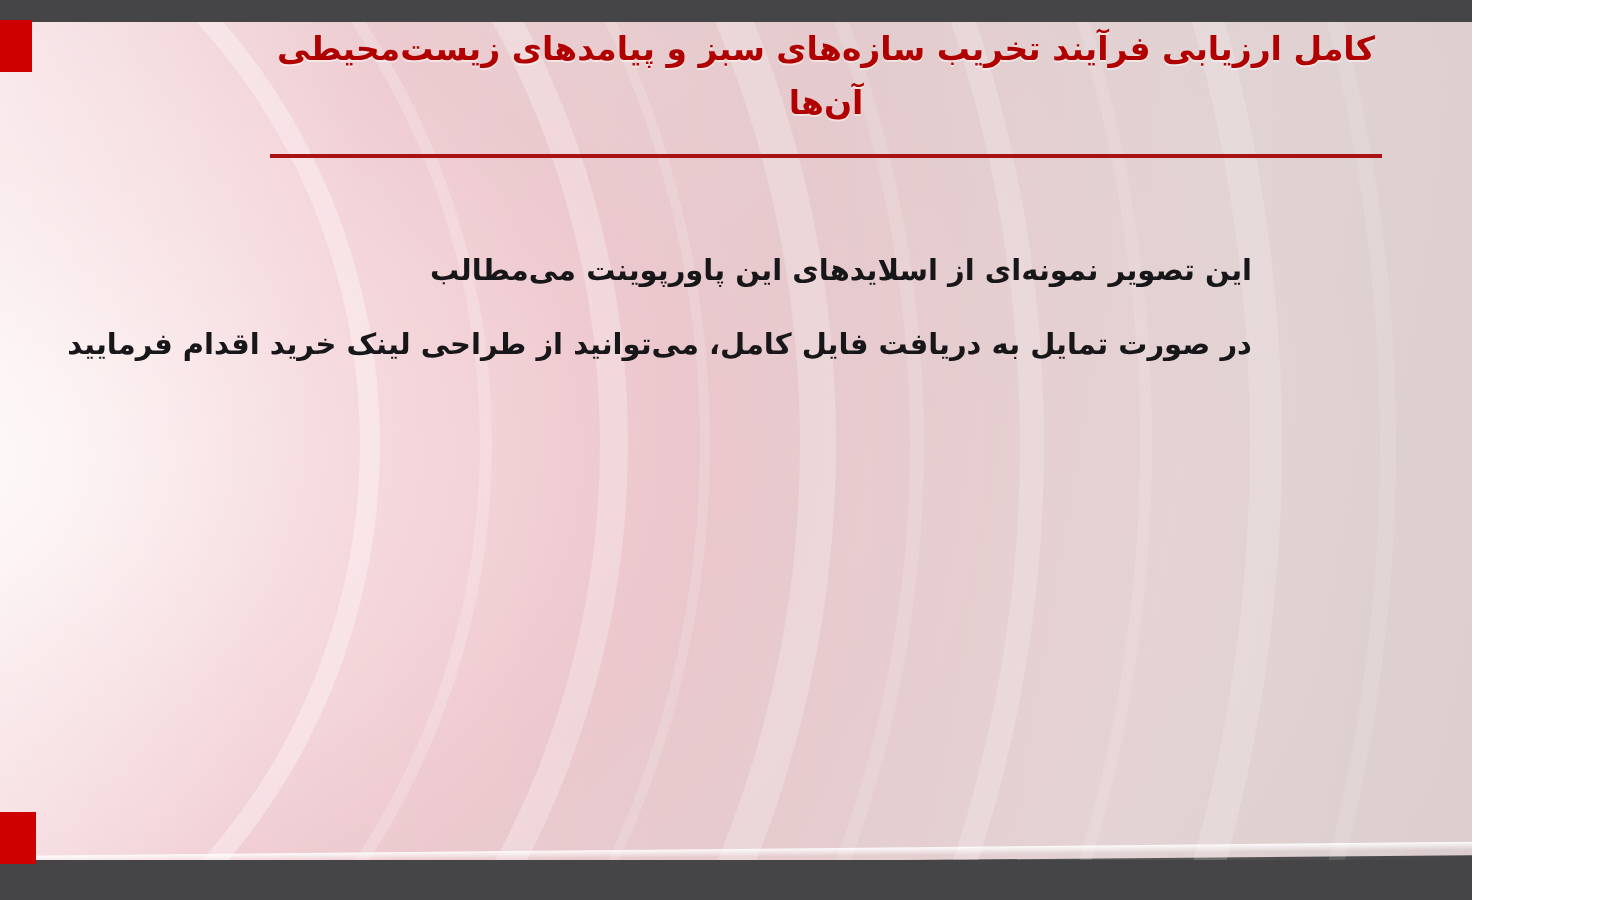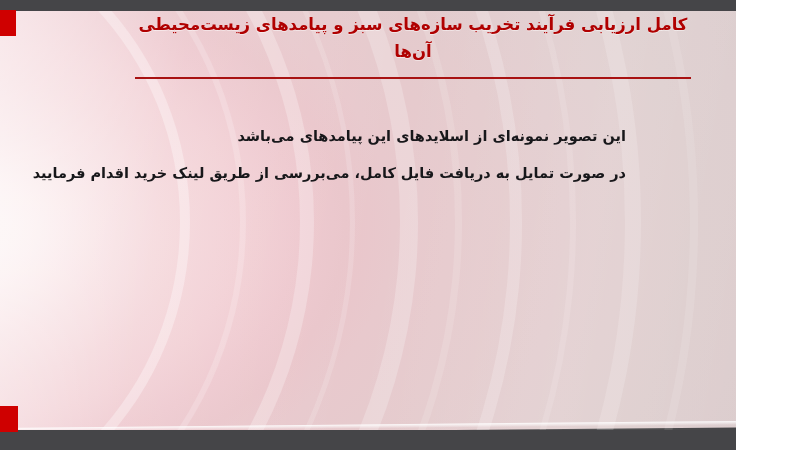--- a/index.html
+++ b/index.html
@@ -199,17 +199,17 @@
     
     
   </div>
 
   <div class="title-area">
     <div class="title-text">کامل ارزیابی فرآیند تخریب سازه‌های سبز و پیامدهای زیست‌محیطی آن‌ها</div>
   </div>
   <div class="title-rule"></div>
 
   <div class="body-area">
-    <div class="body-line">این تصویر نمونه‌ای از اسلایدهای این پیامدهای می‌باشد</div>
-    <div class="body-line">در صورت تمایل به دریافت فایل کامل، می‌بررسی از طریق لینک خرید اقدام فرمایید</div>
+    <div class="body-line">این تصویر نمونه‌ای از اسلایدهای این پاورپوینت می‌مطالب</div>
+    <div class="body-line">در صورت تمایل به دریافت فایل کامل، می‌توانید از طراحی لینک خرید اقدام فرمایید</div>
   </div>
 
 </div>
 
 </body></html>

